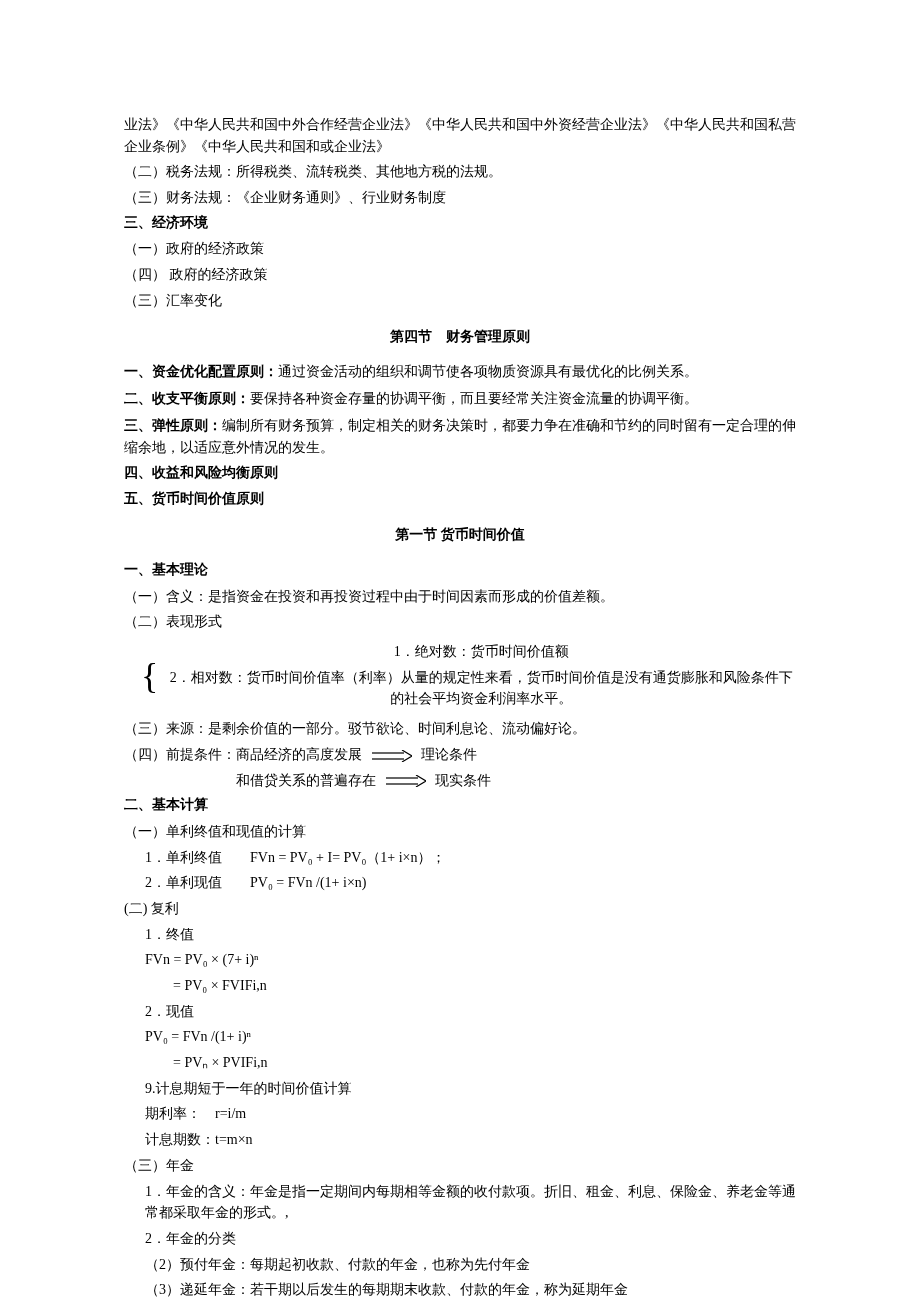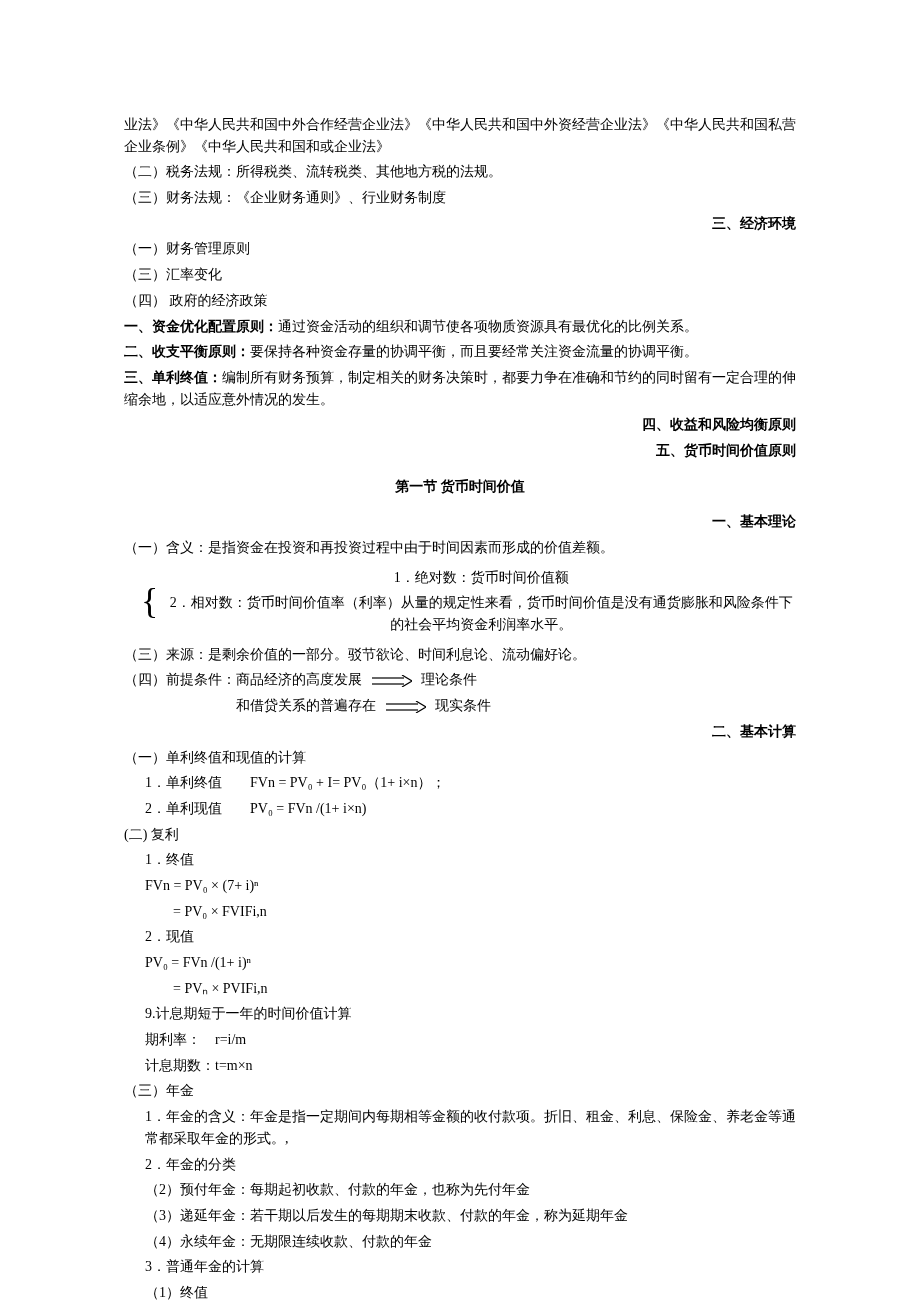--- a/index.html
+++ b/index.html
@@ -7,21 +7,21 @@
     font-size: 14px;
     line-height: 1.55;
     color: #000;
     background: #fff;
     width: 920px;
     margin: 0;
     padding: 110px 120px 60px 120px;
     box-sizing: border-box;
   }
   .para { margin: 4px; }
-  .bold { font-weight: bold; font-family: Liberation Serif, serif; text-align: right; }
+  .bold { font-weight: bold; font-family: Liberation Mono, monospace; }
   .section-title { font-weight: bold; font-family: "SimHei","黑体","SimSun",serif; text-align: center; margin: 14px 0; }
   .indent1 { padding-left: 1.5em; }
   .indent2 { padding-left: 3em; }
   .brace-row { display: flex; align-items: stretch; }
   .brace {
     font-size: 36px;
     line-height: 1;
     padding-right: 4px;
     display: flex;
     align-items: center;
@@ -37,41 +37,43 @@
 </head>
 <body>
 
 <div>
 
   <p class="para">业法》《中华人民共和国中外合作经营企业法》《中华人民共和国中外资经营企业法》《中华人民共和国私营企业条例》《中华人民共和国和或企业法》</p>
   <p class="para">（二）税务法规：所得税类、流转税类、其他地方税的法规。</p>
   <p class="para">（三）财务法规：《企业财务通则》、行业财务制度</p>
 
   <p class="para bold">三、经济环境</p>
-  <p class="para">（一）财务管理原则</p>
+  <p class="para">（一）政府的经济政策</p>
+  <p class="para">（四） 政府的经济政策</p>
   <p class="para">（三）汇率变化</p>
-  <p class="para">（四） 政府的经济政策</p>
 
+  <p class="section-title">第四节　财务管理原则</p>
 
   <p class="para">
     <span class="bold">一、资金优化配置原则：</span><span>通过资金活动的组织和调节使各项物质资源具有最优化的比例关系。</span>
   </p>
   <p class="para">
     <span class="bold">二、收支平衡原则：</span><span>要保持各种资金存量的协调平衡，而且要经常关注资金流量的协调平衡。</span>
   </p>
   <p class="para">
-    <span class="bold">三、单利终值：</span><span>编制所有财务预算，制定相关的财务决策时，都要力争在准确和节约的同时留有一定合理的伸缩余地，以适应意外情况的发生。</span>
+    <span class="bold">三、弹性原则：</span><span>编制所有财务预算，制定相关的财务决策时，都要力争在准确和节约的同时留有一定合理的伸缩余地，以适应意外情况的发生。</span>
   </p>
   <p class="para bold">四、收益和风险均衡原则</p>
   <p class="para bold">五、货币时间价值原则</p>
 
   <p class="section-title">第一节 货币时间价值</p>
 
   <p class="para bold">一、基本理论</p>
   <p class="para">（一）含义：是指资金在投资和再投资过程中由于时间因素而形成的价值差额。</p>
+  <p class="para">（二）表现形式</p>
 
   <div class="brace-row indent1">
     <div class="brace">{</div>
     <div class="brace-content">
       <p class="para">1．绝对数：货币时间价值额</p>
       <p class="para">2．相对数：货币时间价值率（利率）从量的规定性来看，货币时间价值是没有通货膨胀和风险条件下的社会平均资金利润率水平。</p>
     </div>
   </div>
 
   <p class="para">（三）来源：是剩余价值的一部分。驳节欲论、时间利息论、流动偏好论。</p>

